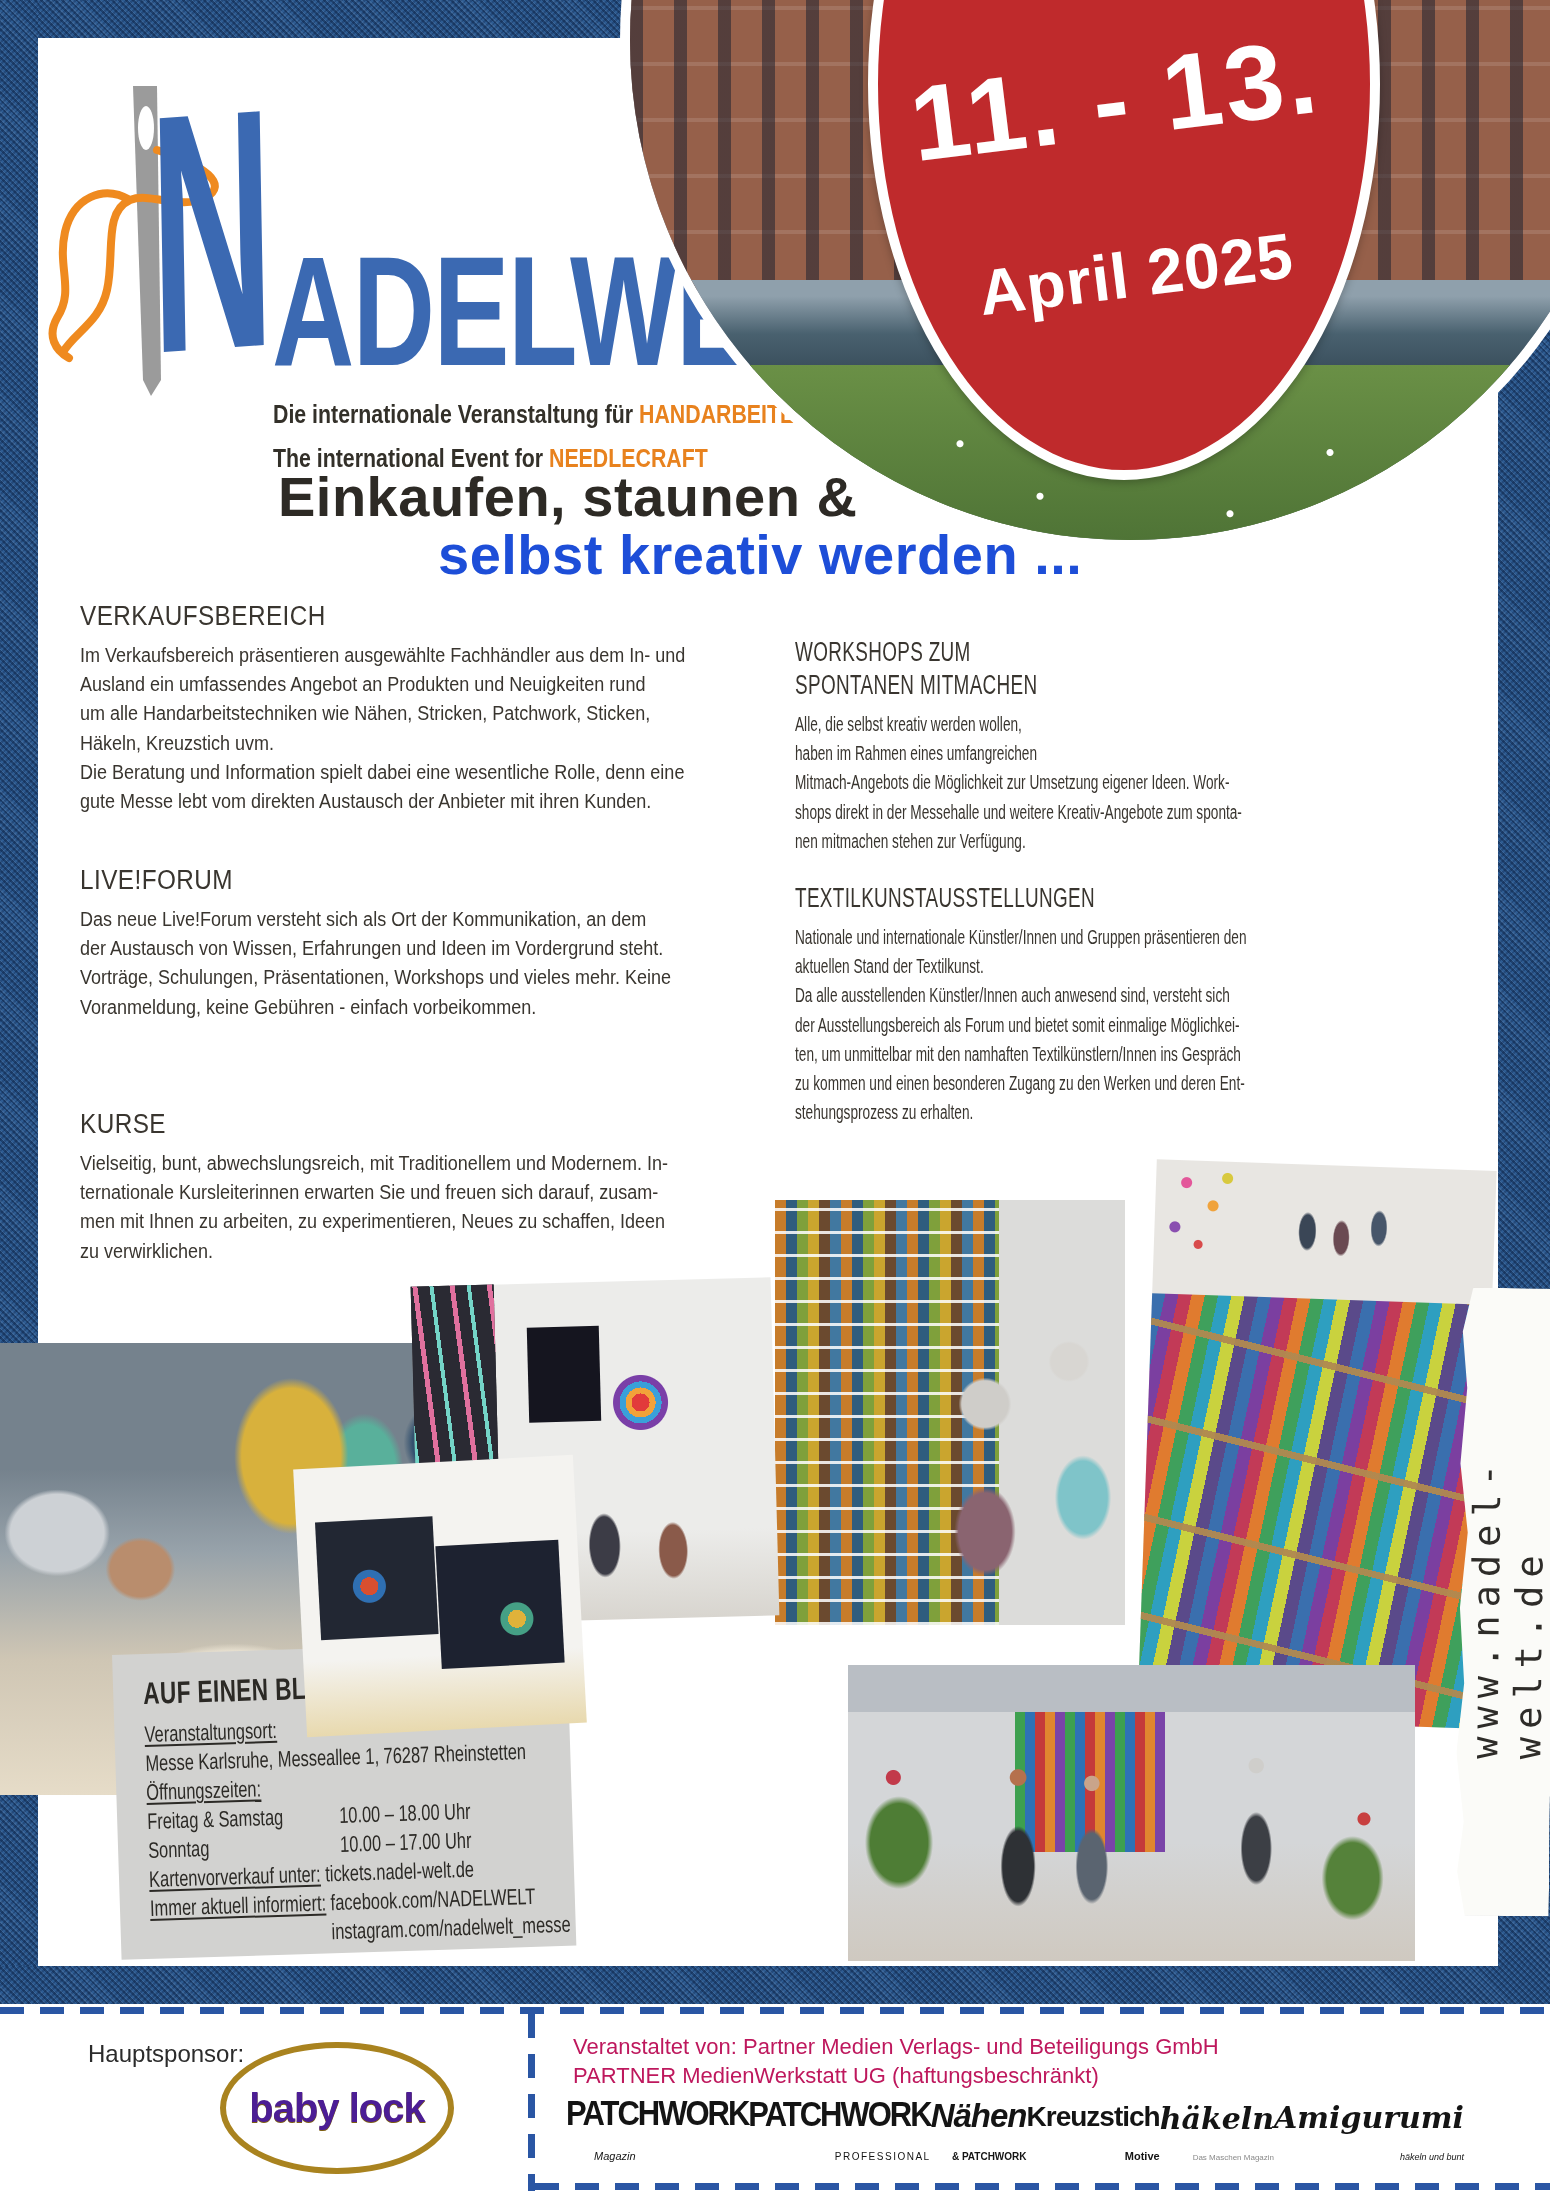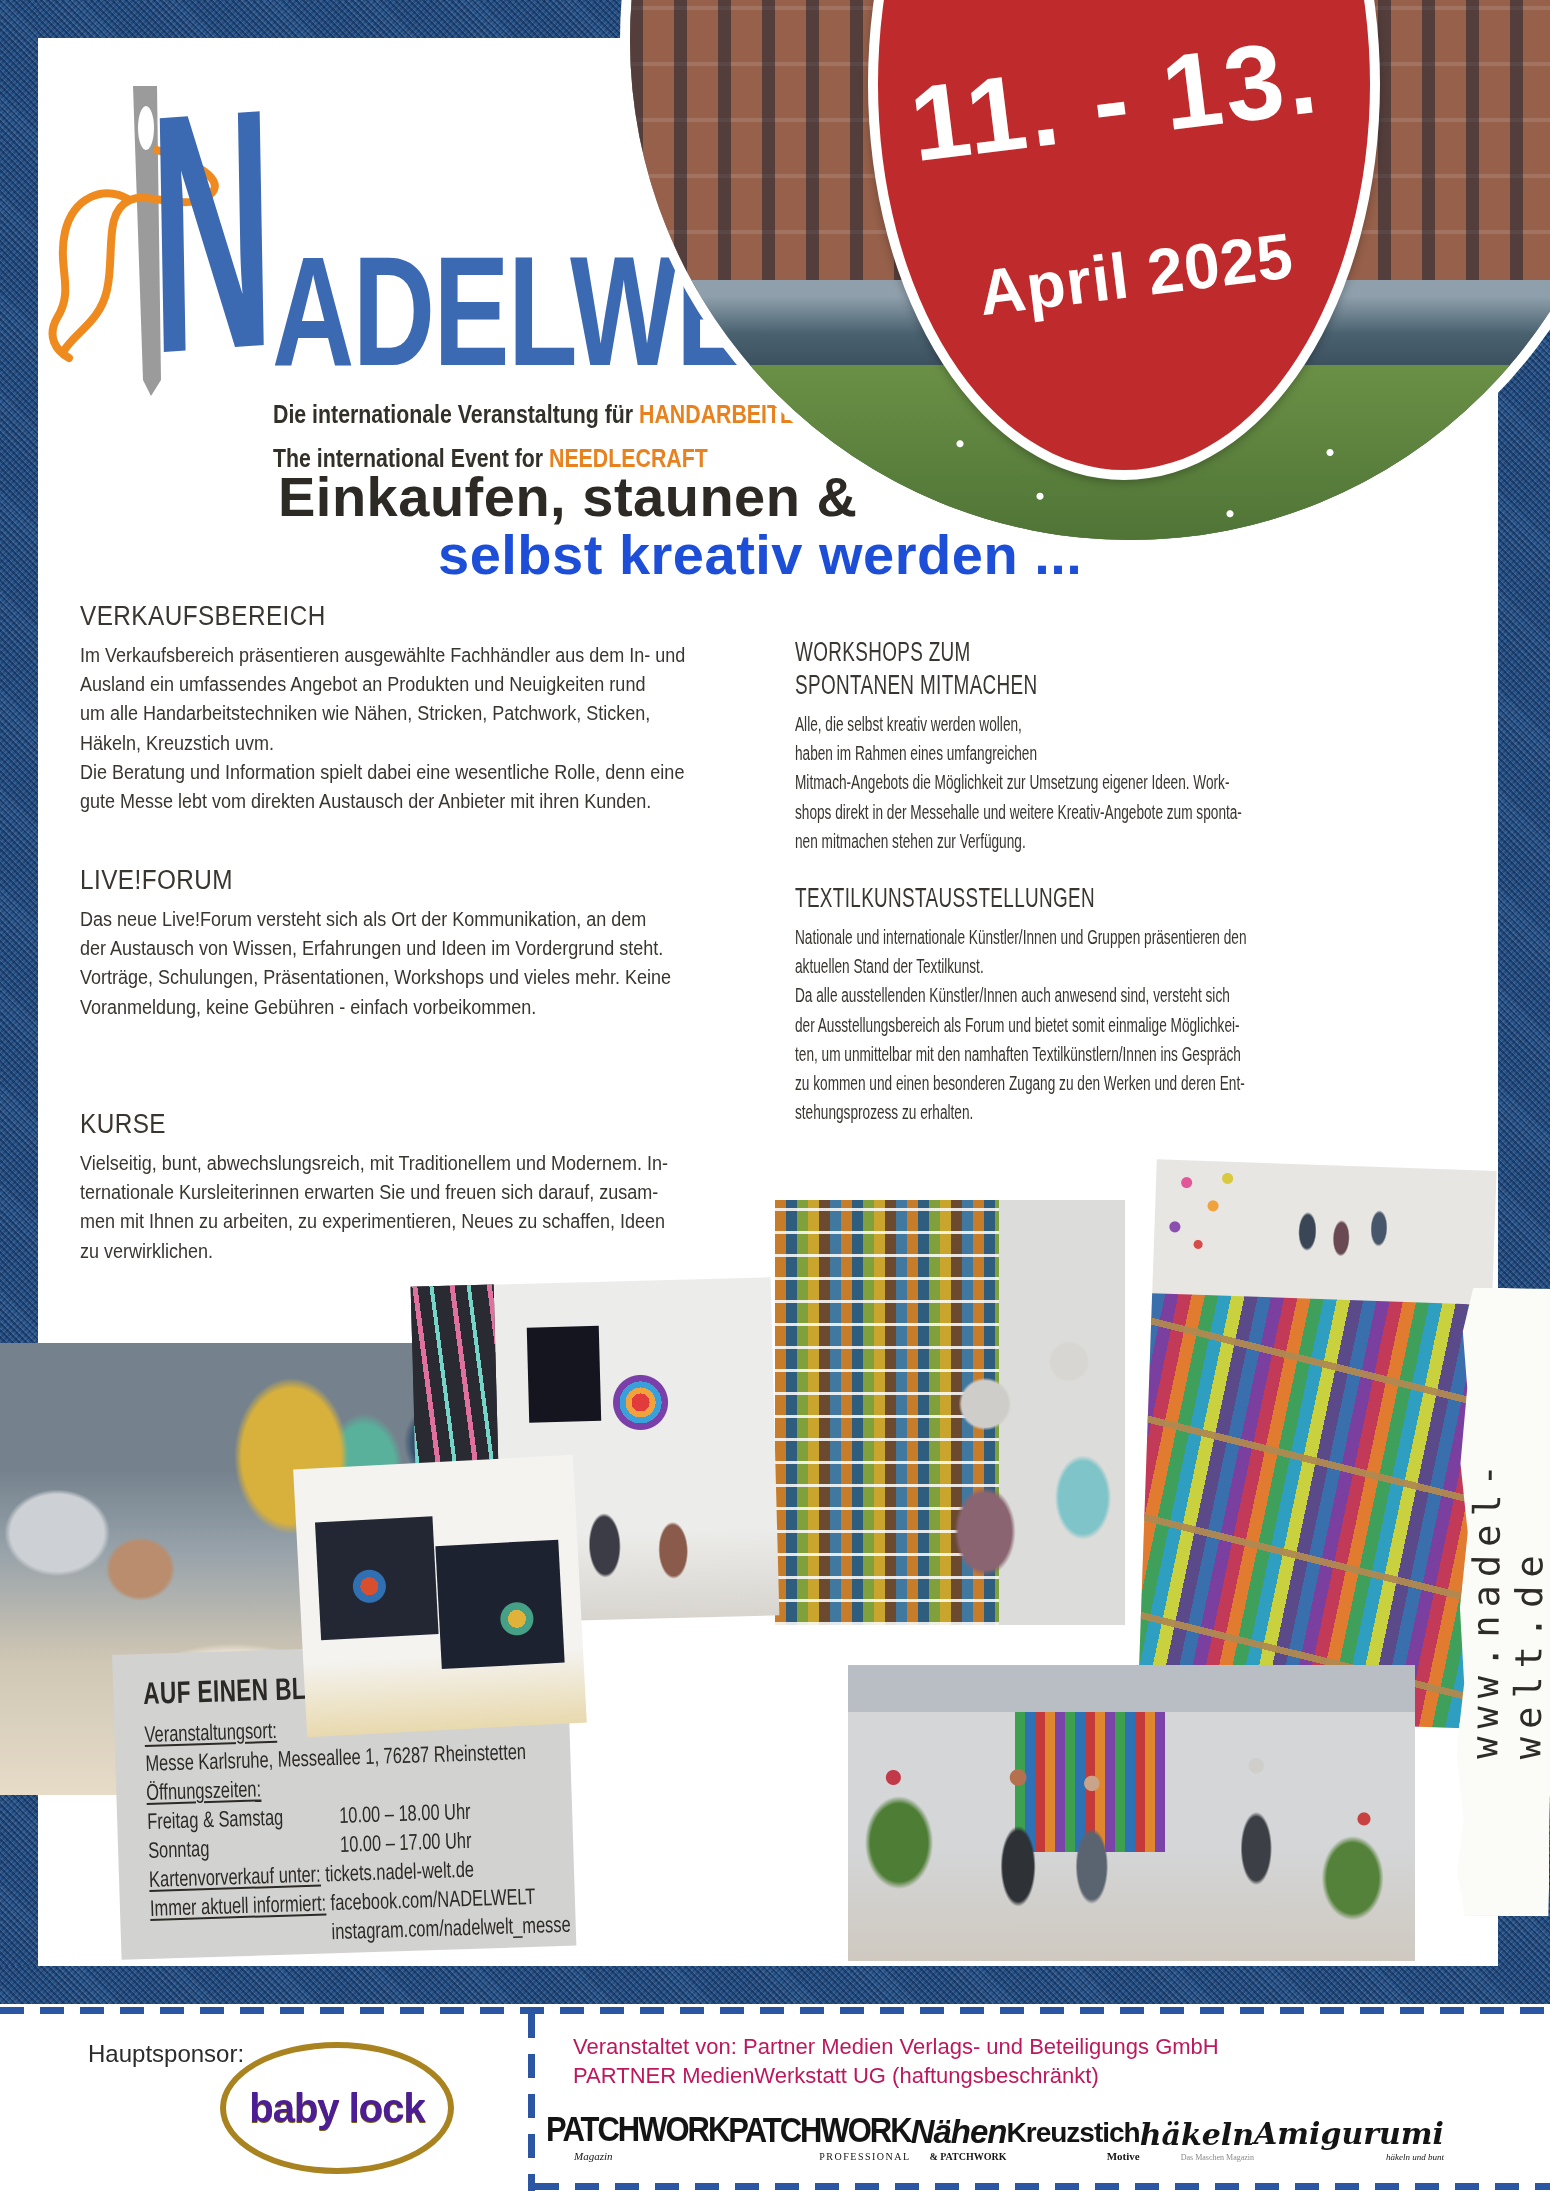--- a/index.html
+++ b/index.html
@@ -199,25 +199,25 @@
   .dash-v{left:528px;top:2014px;width:7px;height:177px;z-index:6;
     background:repeating-linear-gradient(180deg,#2a56a4 0 24px,transparent 24px 40px);}
   .dash-b{left:535px;top:2183px;width:1015px;height:7px;z-index:6;
     background:repeating-linear-gradient(90deg,#2a56a4 0 24px,transparent 24px 40px);}
   .sponsor-label{left:88px;top:2040px;font-size:24px;color:#2b2b2b;z-index:6;}
   .babylock{left:220px;top:2042px;width:222px;height:120px;border:6px solid #a9831f;
     border-radius:50%;z-index:6;display:flex;align-items:center;justify-content:center;}
   .babylock-text{font-size:40px;font-weight:700;color:#4c1d95;letter-spacing:-1px;
     text-shadow:0 1px 0 #7c5e12;}
   .organizer{left:573px;top:2032px;z-index:6;font-size:22px;line-height:29px;color:#be185d;white-space:pre-line;}
-  .plogos{left:546px;top:2100px;width:912px;height:62px;z-index:6;display:flex;
-    justify-content:flex-start;align-items:flex-end;color:#141414;}
+  .plogos{left:559px;top:2100px;width:912px;height:62px;z-index:6;display:flex;
+    justify-content:center;align-items:flex-end;color:#141414;}
   .plogo{display:flex;flex-direction:column;align-items:flex-end;line-height:1;}
   .plogo .nm{white-space:nowrap;}
-  .plogo .sub{font-size:11px;margin-top:4px;white-space:nowrap;font-family:Liberation Serif, serif;}
+  .plogo .sub{font-size:11px;margin-top:20px;white-space:nowrap;}
   .pl-1 .nm,.pl-2 .nm{font-size:31px;font-weight:700;letter-spacing:-2px;transform:scaleY(1.15);transform-origin:bottom;}
   .pl-1{align-items:flex-start;} .pl-1 .sub{font-style:italic;margin-left:28px;}
   .pl-2 .sub{letter-spacing:1.5px;font-size:10px;}
   .pl-3 .nm{font-size:33px;font-weight:700;font-style:italic;letter-spacing:-1px;}
   .pl-3 .sub{font-size:10px;font-weight:700;}
   .pl-4 .nm{font-size:28px;font-weight:700;letter-spacing:-1px;}
   .pl-4 .sub{font-size:11px;font-weight:700;}
   .pl-5 .nm,.pl-6 .nm{font-family:"DejaVu Serif",serif;font-style:italic;font-size:30px;font-weight:700;}
   .pl-5 .sub{font-size:8px;color:#8a8a8a;}
   .pl-6 .sub{font-size:9px;font-style:italic;}

